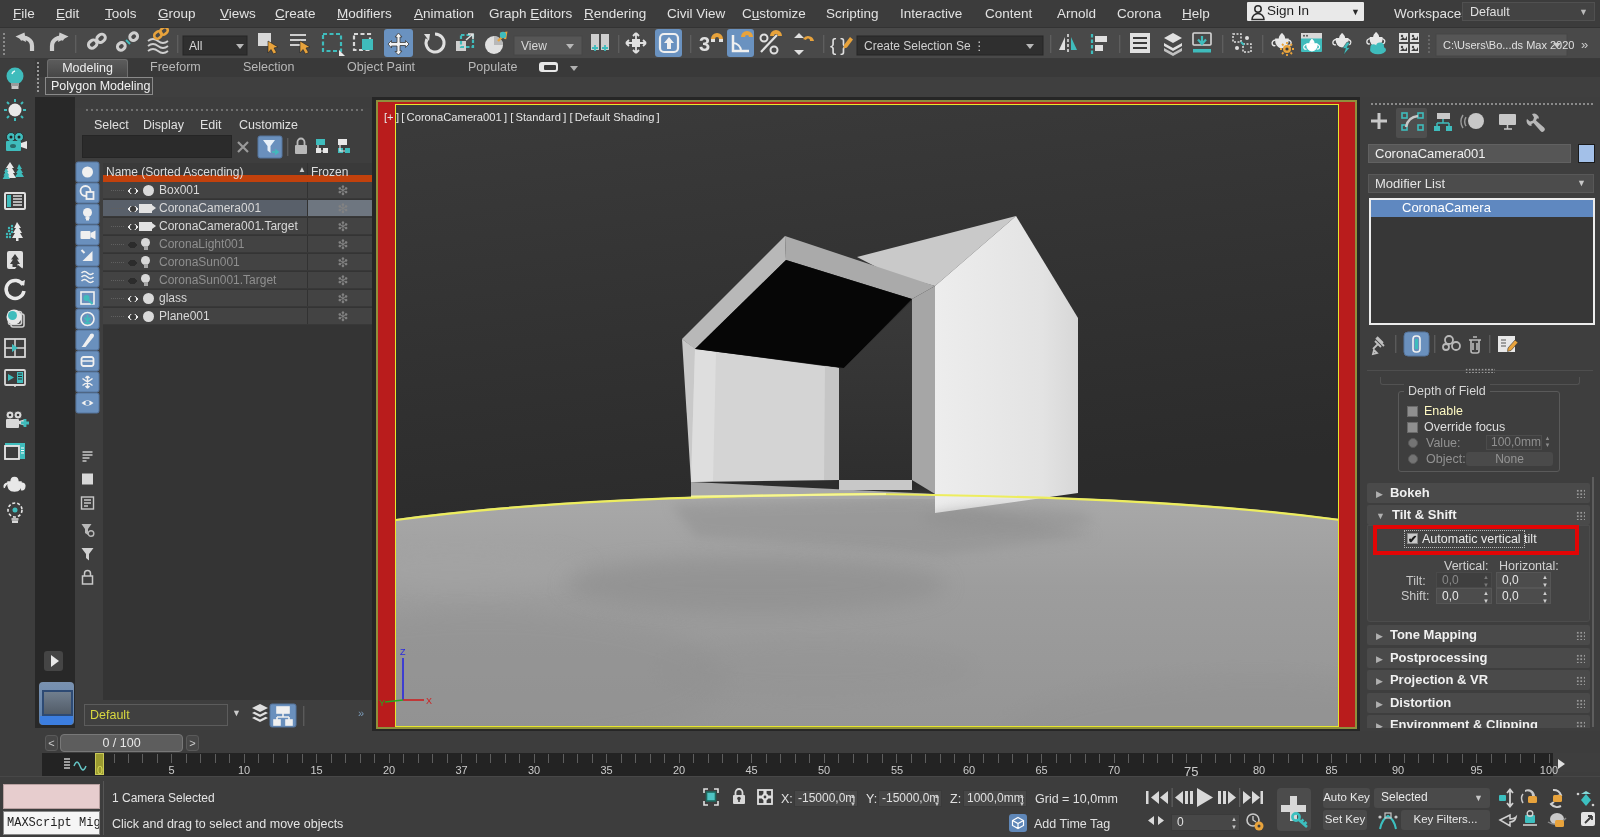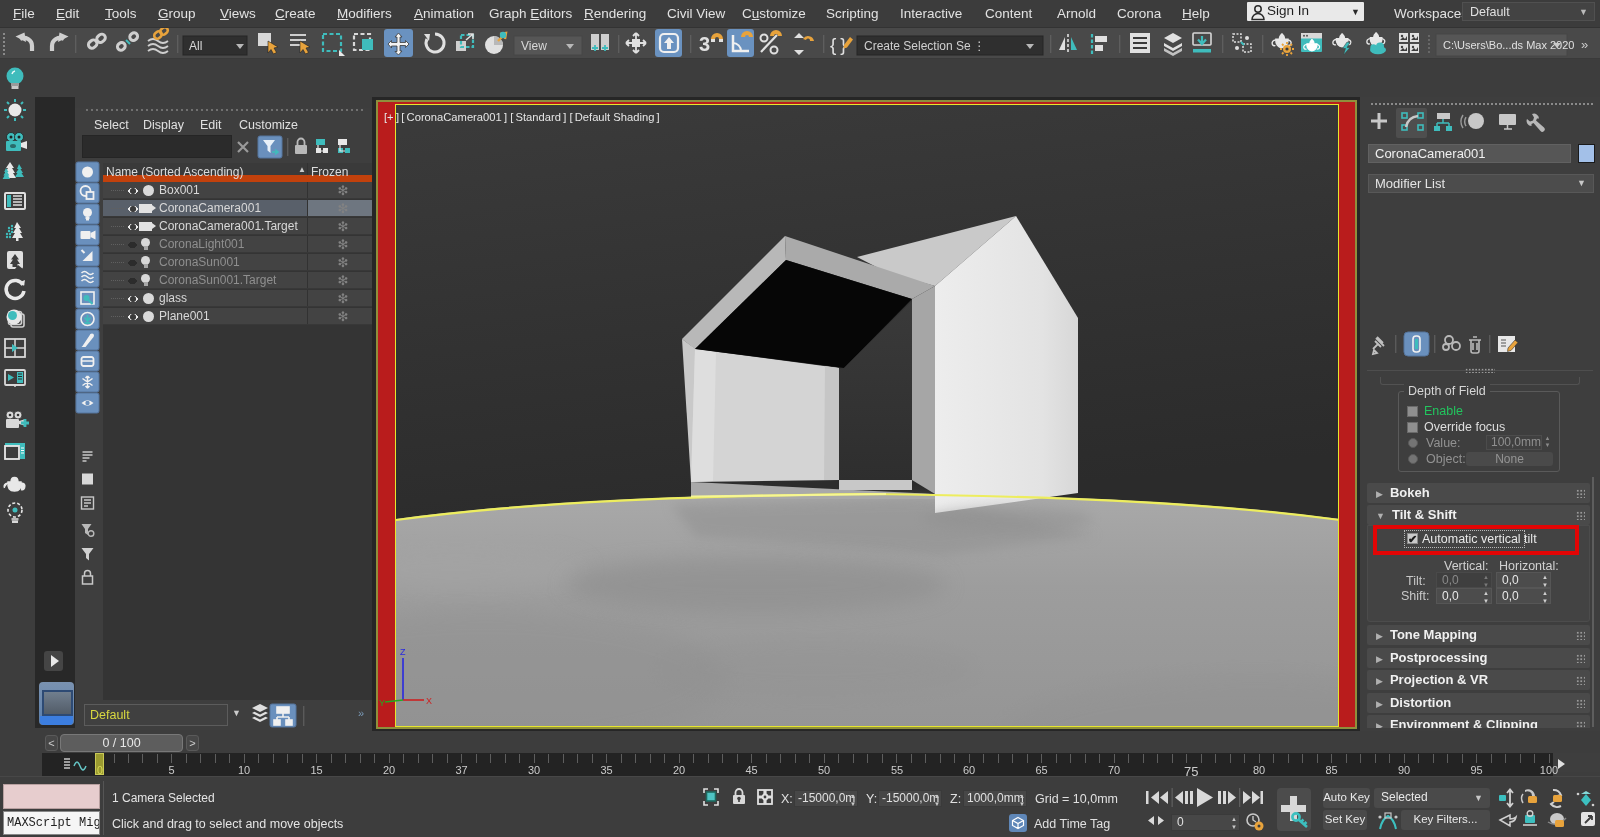--- a/index.html
+++ b/index.html
@@ -345,20 +345,35 @@
           <circle cx="1429" cy="20" r="0.9"></circle>
           <circle cx="1429" cy="24" r="0.9"></circle>
         </g>
       <rect x="1436" y="6" width="131" height="22" fill="#565656" stroke="#474747"></rect>
         <text x="1443" y="20.5" font-size="11" fill="#e0e0e0" font-family="Liberation Sans">C:\Users\Bo...ds Max 2020</text>
         <path d="M1553,15 l4,5 4,-5 Z" fill="#c8c8c8"></path>
       <text x="1581" y="21" font-size="13" fill="#cccccc" font-family="Liberation Sans">»</text>
     </svg>
   </div>
 
+  <div id="ribbon" class="abs">
+    <div id="ribtabs"></div>
+    <div class="abs" style="left:1px;top:2px;width:4px;height:32px;background-image:radial-gradient(#9a9a9a 0.8px,transparent 1px);background-size:4px 4px;"></div>
+    <div id="modtab" class="abs">Modeling</div>
+    <div class="rtab" style="left:115px">Freeform</div>
+    <div class="rtab" style="left:208px">Selection</div>
+    <div class="rtab" style="left:312px">Object Paint</div>
+    <div class="rtab" style="left:433px">Populate</div>
+    <svg class="abs" width="60" height="18" style="left:499px;top:0">
+        <rect x="5" y="3" width="19" height="10" rx="3" fill="#e8e8e8"></rect>
+        <rect x="10" y="6" width="12" height="5" rx="1" fill="#3a3a3a"></rect>
+        <path d="M36,7 l4,5 4,-5 Z" fill="#b0b0b0"></path>
+      </svg>
+    <div id="polybox" class="abs">Polygon Modeling</div>
+  </div>
 
   <div id="leftstrip" class="abs"><svg id="lsicons" width="35" height="720">
       <g transform="translate(15,19)">
           <circle cx="0" cy="-3" r="8.5" fill="#3fbcbc"></circle>
           <rect x="-4" y="4" width="8" height="3" fill="#9a9a9a"></rect>
           <rect x="-3.5" y="7" width="7" height="3" fill="#c8c8c8"></rect>
           <path d="M-3,-5 a4,4 0 0 1 3,-3" stroke="#e8f8f8" stroke-width="1.5" fill="none"></path>
         </g>
       <g transform="translate(15,50)">
           <circle cx="0" cy="0" r="6.5" fill="#e8e8e8"></circle>
@@ -831,20 +846,23 @@
         <rect x="86" y="18" width="6" height="5" fill="#3fbcbc"></rect>
       <circle cx="116" cy="13" r="8" fill="#c8c8c8"></circle>
         <path d="M106,9 a9,9 0 0 0 0,9 M103,7 a12,12 0 0 0 0,13" stroke="#9a9a9a" stroke-width="1.5" fill="none"></path>
       <rect x="139" y="6" width="17" height="11" rx="1" fill="#c8c8c8"></rect>
         <path d="M144,21 h8 M147.5,17 v4" stroke="#c8c8c8" stroke-width="1.5"></path>
       <path d="M172,6 a5,5 0 0 1 7,4.5 l-2,0 -1,2 8,7 a2.4,2.4 0 0 1 -3.5,3.5 l-7,-8 -2,1 0,2 a5,5 0 0 1 -4.5,-7 l3,2.5 3,-1 1,-3 Z" fill="#b8b8b8"></path>
     </svg>
     <div class="abs" style="left:8px;top:47px;width:203px;height:19px;background:#565656;border:1px solid #616161;color:#f0f0f0;font-size:13px;line-height:17px;padding-left:6px">CoronaCamera001</div>
     <div class="abs" style="left:218px;top:47px;width:17px;height:19px;background:#a3c0e8;border:1px solid #1a1a1a"></div>
     <div class="abs" style="left:8px;top:77px;width:226px;height:19px;background:#4c4c4c;border:1px solid #585858;color:#e4e4e4;font-size:13px;line-height:17px;padding-left:6px">Modifier List<span style="position:absolute;right:7px;top:0;font-size:9px;color:#c8c8c8">▼</span></div>
+    <div class="abs" style="left:9px;top:101px;width:226px;height:127px;background:#373737;border:2px solid #ececec">
+      <div class="abs" style="left:0;top:0;width:222px;height:17px;background:#5f88c0;color:#ffffff;font-size:13px;line-height:16px;padding-left:31px">CoronaCamera</div>
+    </div>
     <svg id="rpicons" width="240" height="30" style="position:absolute;left:0;top:234px">
       <path d="M13,18 l5,-5 m-2,-6 l8,8 m-9,-5 l6,6 m-7,3 l-1,4 4,-1 Z M17,6 l6,6" stroke="#c0c0c0" stroke-width="1.8" fill="none"></path>
       <rect x="35" y="4" width="1.4" height="18" fill="#5a5a5a"></rect>
       <rect x="44" y="1" width="25" height="24" rx="4" fill="#6a90bd" stroke="#55749c"></rect>
       <rect x="53" y="5" width="7" height="16" rx="3" fill="none" stroke="#f0f0f0" stroke-width="1.6"></rect>
         <rect x="55" y="8" width="3" height="10" fill="#3fbcbc"></rect>
       <rect x="74" y="4" width="1.4" height="18" fill="#5a5a5a"></rect>
       <g fill="none" stroke="#b8b8b8" stroke-width="1.8">
           <circle cx="89" cy="9" r="4"></circle>
           <circle cx="96" cy="15" r="4"></circle>
@@ -861,21 +879,21 @@
         <path d="M148,17 l7,-8 3,2.5 -7,8 -3.5,1 Z" fill="#e8a33c" stroke="#333" stroke-width="0.6"></path>
     </svg>
     <div class="abs" style="left:7px;top:273px;width:226px;height:1px;background:#4e4e4e"></div>
     <div class="abs" style="left:105px;top:271px;width:30px;height:5px;background-image:radial-gradient(#999 0.8px,transparent 1px);background-size:3.2px 3.2px;"></div>
 
     <div class="abs" style="left:20px;top:280px;width:200px;height:8px;border:1px solid #525252;border-top:none;border-radius:0 0 3px 3px"></div>
 
     <div class="abs" style="left:38px;top:294px;width:162px;height:81px;border:1px solid #5a5a5a;border-radius:3px"></div>
     <div class="abs" style="left:44px;top:287px;background:#3e3e3e;padding:0 4px;font-size:12.5px;color:#d6d6d6">Depth of Field</div>
     <div class="abs" style="left:47px;top:309px;width:11px;height:11px;background:#8f8f8f;border:1px solid #6a6a6a"></div>
-    <div class="abs" style="left:64px;top:307px;font-size:12.5px;color:#22c55e">Enable</div>
+    <div class="abs" style="left:64px;top:307px;font-size:12.5px;color:#fef9c3">Enable</div>
     <div class="abs" style="left:47px;top:325px;width:11px;height:11px;background:#8f8f8f;border:1px solid #6a6a6a"></div>
     <div class="abs" style="left:64px;top:323px;font-size:12.5px;color:#dedede">Override focus</div>
     <div class="abs" style="left:48px;top:341px;width:10px;height:10px;border-radius:50%;background:#747474;border:1px solid #5a5a5a"></div>
     <div class="abs" style="left:66px;top:339px;font-size:12.5px;color:#929292">Value:</div>
     <div class="abs" style="left:126px;top:338px;width:56px;height:15px;background:#404040;border:1px solid #4c4c4c;color:#8f8f8f;font-size:12px;line-height:13px;padding-left:4px">100,0mm</div>
     <div class="abs" style="left:183px;top:338px;width:9px;height:15px;color:#8a8a8a;font-size:6px;line-height:7px;text-align:center">▲<br>▼</div>
     <div class="abs" style="left:48px;top:357px;width:10px;height:10px;border-radius:50%;background:#747474;border:1px solid #5a5a5a"></div>
     <div class="abs" style="left:66px;top:355px;font-size:12.5px;color:#929292">Object:</div>
     <div class="abs" style="left:106px;top:355px;width:87px;height:14px;background:#4a4a4a;border-radius:3px;color:#949494;font-size:12px;line-height:14px;text-align:center">None</div>
 
@@ -924,21 +942,21 @@
     <span class="abs" style="left:625.0px;top:11px;width:24px;text-align:center;font-size:11px;color:#cccccc">20</span>
     <span class="abs" style="left:697.5px;top:11px;width:24px;text-align:center;font-size:11px;color:#cccccc">45</span>
     <span class="abs" style="left:770.0px;top:11px;width:24px;text-align:center;font-size:11px;color:#cccccc">50</span>
     <span class="abs" style="left:849px;top:11px;width:24px;text-align:left;font-size:11px;color:#cccccc">55</span>
     <span class="abs" style="left:915.0px;top:11px;width:24px;text-align:center;font-size:11px;color:#cccccc">60</span>
     <span class="abs" style="left:987.5px;top:11px;width:24px;text-align:center;font-size:11px;color:#cccccc">65</span>
     <span class="abs" style="left:1060.0px;top:11px;width:24px;text-align:center;font-size:11px;color:#cccccc">70</span>
     <span class="abs" style="left:1132.5px;top:11px;width:24px;text-align:right;font-size:13px;color:#cccccc">75</span>
     <span class="abs" style="left:1205.0px;top:11px;width:24px;text-align:center;font-size:11px;color:#cccccc">80</span>
     <span class="abs" style="left:1277.5px;top:11px;width:24px;text-align:center;font-size:11px;color:#cccccc">85</span>
-    <span class="abs" style="left:1350.0px;top:11px;width:24px;text-align:center;font-size:11px;color:#cccccc">90</span>
+    <span class="abs" style="left:1350.0px;top:11px;width:24px;font-size:11px;color:#cccccc">90</span>
     <span class="abs" style="left:1422.5px;top:11px;width:24px;text-align:center;font-size:11px;color:#cccccc">95</span>
     <span class="abs" style="left:1495.0px;top:11px;width:24px;text-align:center;font-size:11px;color:#cccccc">100</span>
     </div>
     <div class="abs" style="left:53px;top:0px;width:9px;height:22px;background:#9a9a30;border:1px solid #c9c955"></div>
     <div class="abs" style="left:54px;top:11px;width:8px;text-align:center;font-size:10.5px;color:#d8d855">0</div>
     <svg width="40" height="23" style="position:absolute;left:8px;top:0">
         <g stroke="#9adede" stroke-width="1.4" fill="none">
           <path d="M14,6 h6 M14,9 h6 M14,12 h6 M14,15 h6" stroke="#c8c8c8"></path>
           <path d="M24,13 q3,-8 6,0 q3,8 6,0" stroke="#66c8c8"></path>
         </g>

